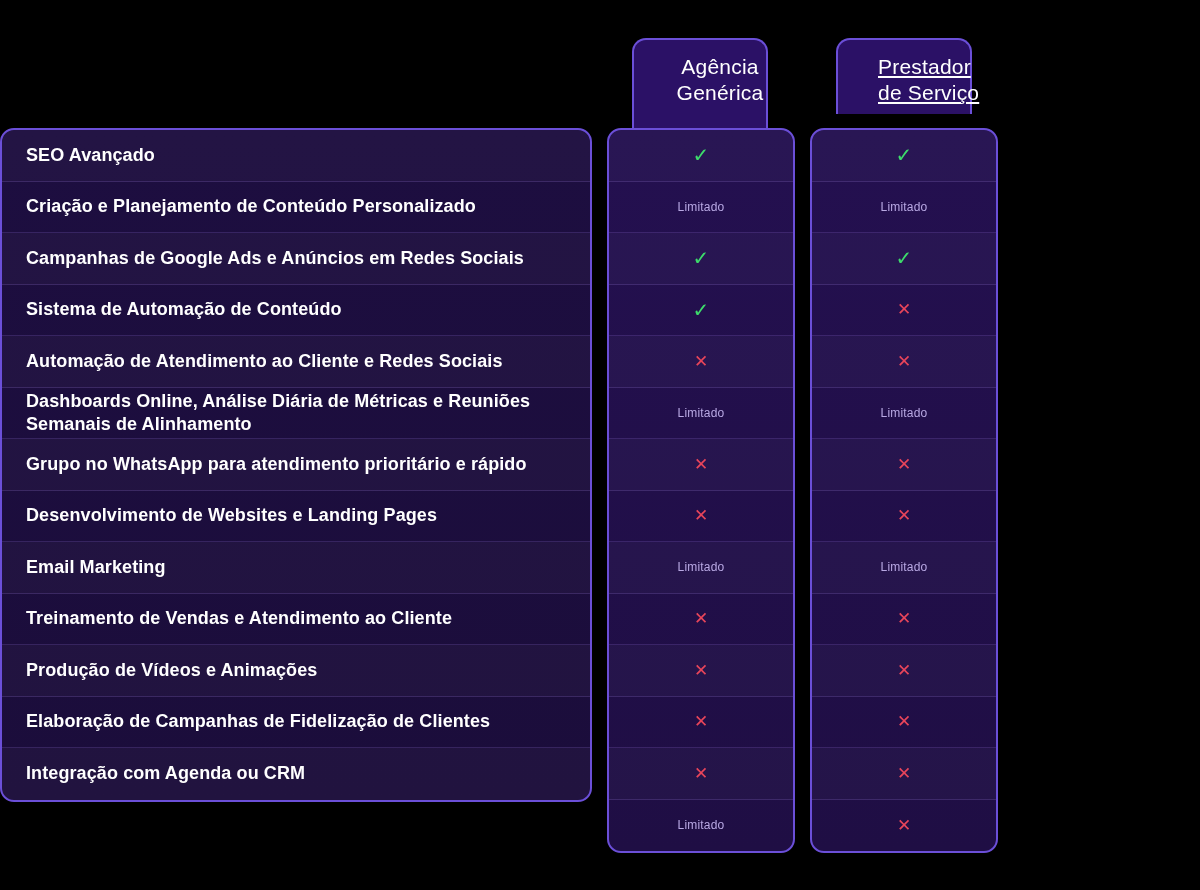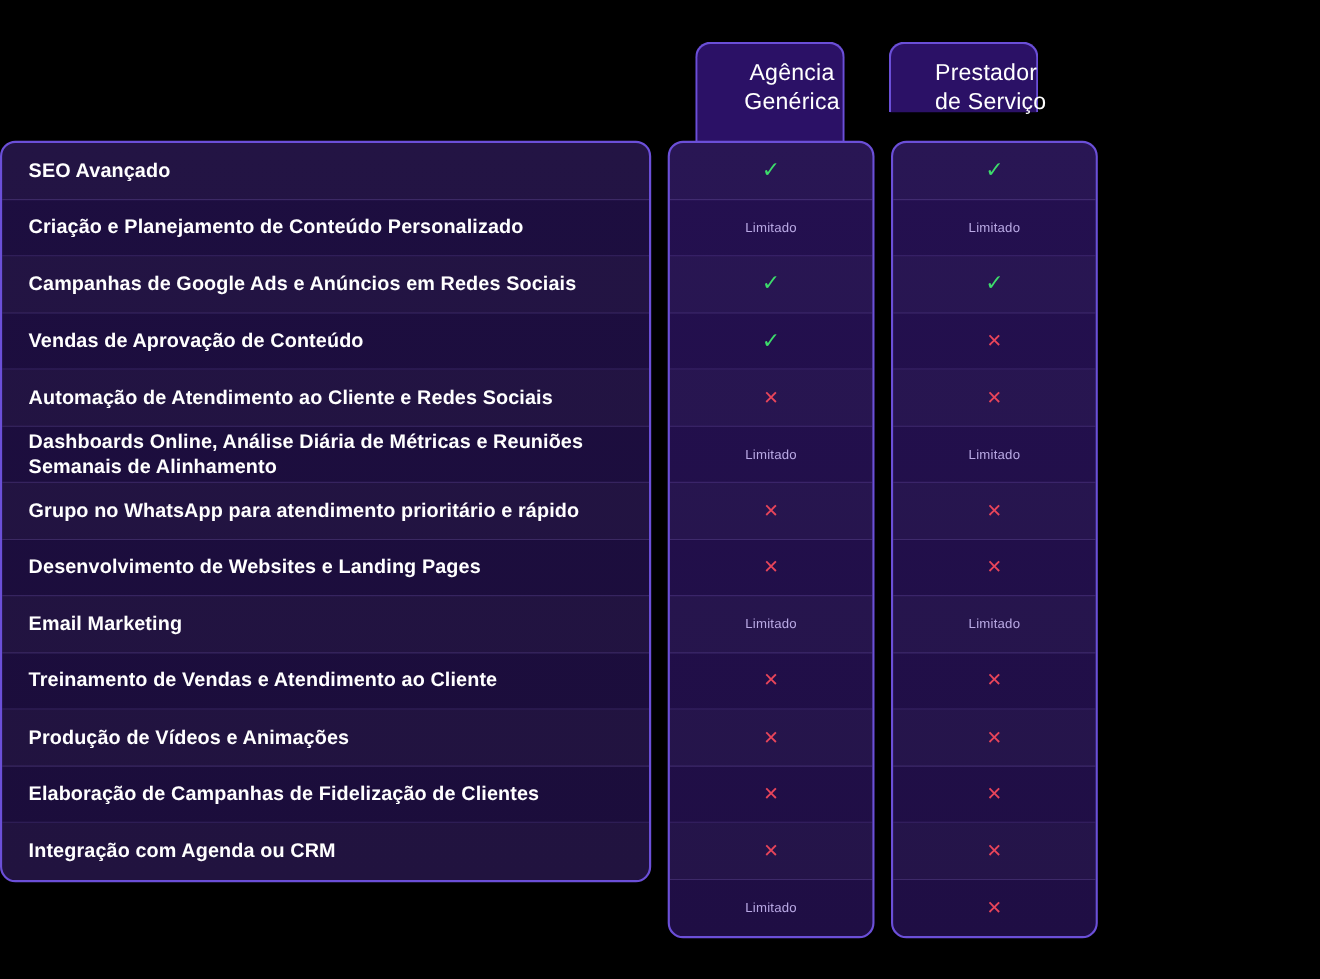--- a/index.html
+++ b/index.html
@@ -32,23 +32,24 @@
     font-weight: 400;
     letter-spacing: 0.2px;
     padding-left: 40px;
   }
   #header-agencia {
     left: 632px;
     top: 38px;
     height: 92px;
   }
   #header-prestador {
-    left: 808px;
+    left: 836px;
     top: 38px;
-    height: 64px;
+    height: 76px;
+    text-decoration: underline;
   }
   .col-header .hl {
     display: block;
     white-space: nowrap;
   }
 
   
   #feature-panel {
     position: absolute;
     left: 0px;
@@ -143,21 +144,21 @@
     <div class="feature-row">
       <span>SEO Avançado</span>
     </div>
     <div class="feature-row">
       <span>Criação e Planejamento de Conteúdo Personalizado</span>
     </div>
     <div class="feature-row">
       <span>Campanhas de Google Ads e Anúncios em Redes Sociais</span>
     </div>
     <div class="feature-row">
-      <span>Vendas de Aprovação de Conteúdo</span>
+      <span>Sistema de Automação de Conteúdo</span>
     </div>
     <div class="feature-row">
       <span>Automação de Atendimento ao Cliente e Redes Sociais</span>
     </div>
     <div class="feature-row">
       <span>Dashboards Online, Análise Diária de Métricas e Reuniões Semanais de Alinhamento</span>
     </div>
     <div class="feature-row">
       <span>Grupo no WhatsApp para atendimento prioritário e rápido</span>
     </div>

